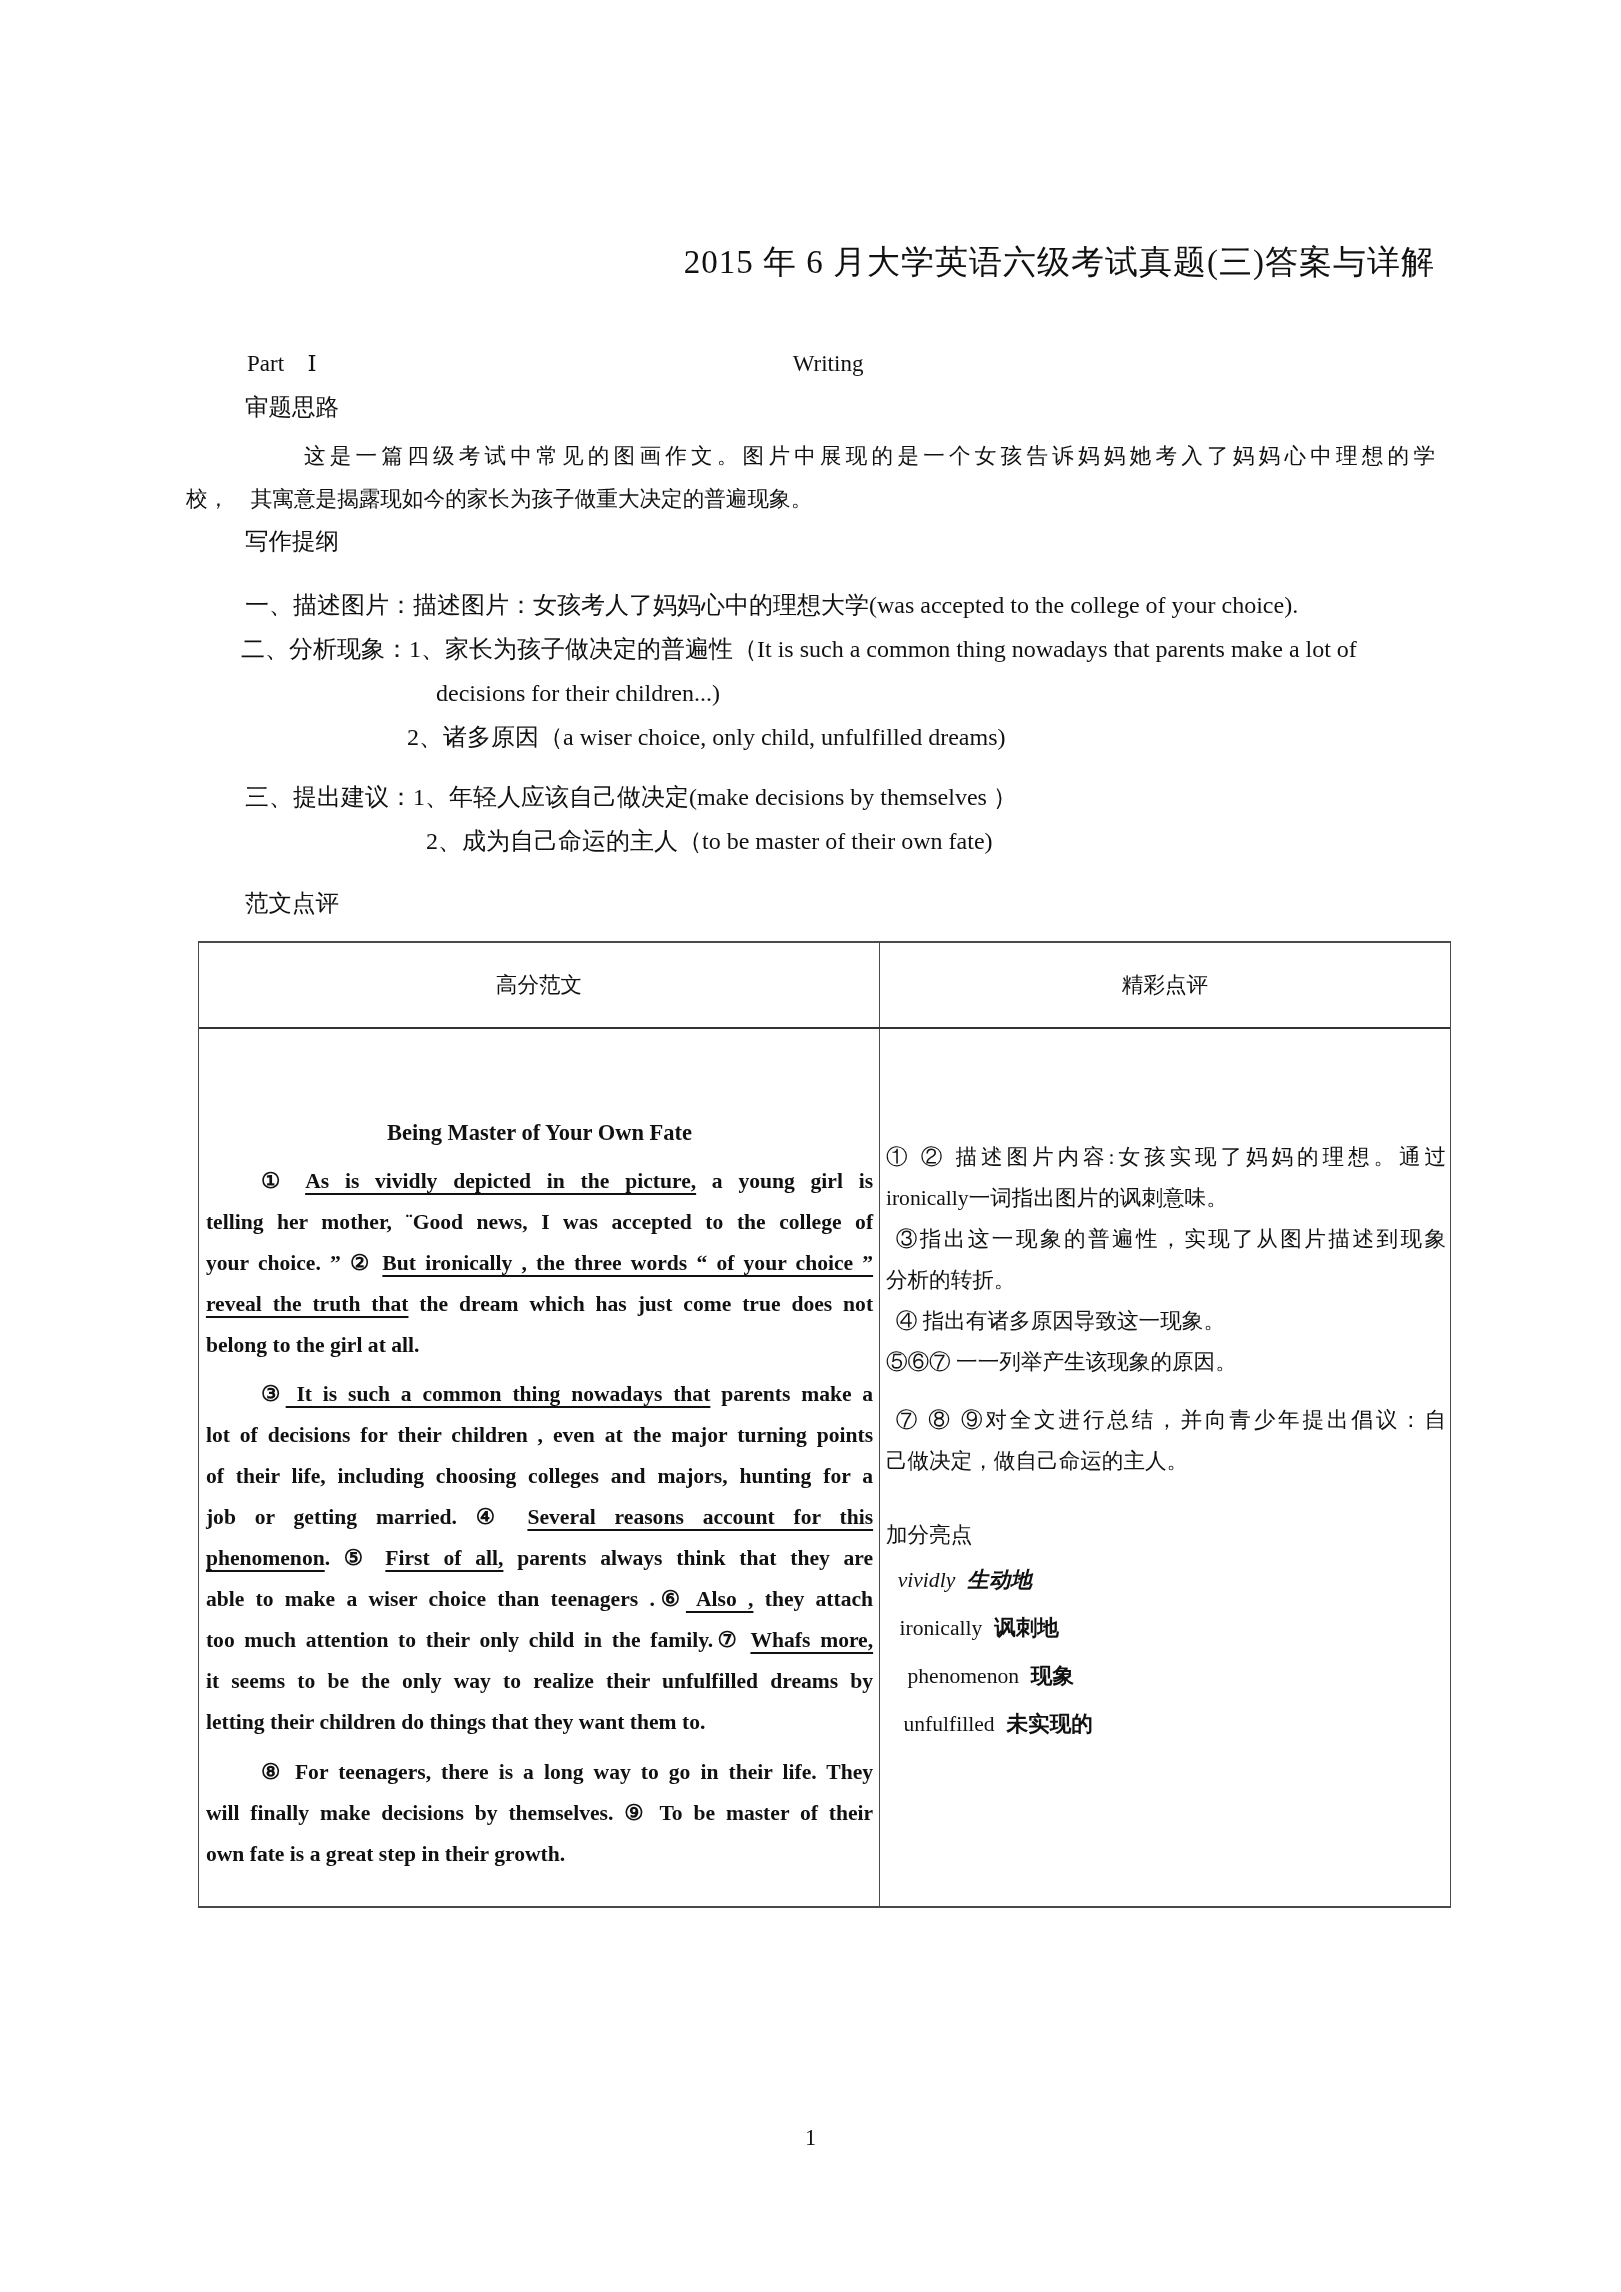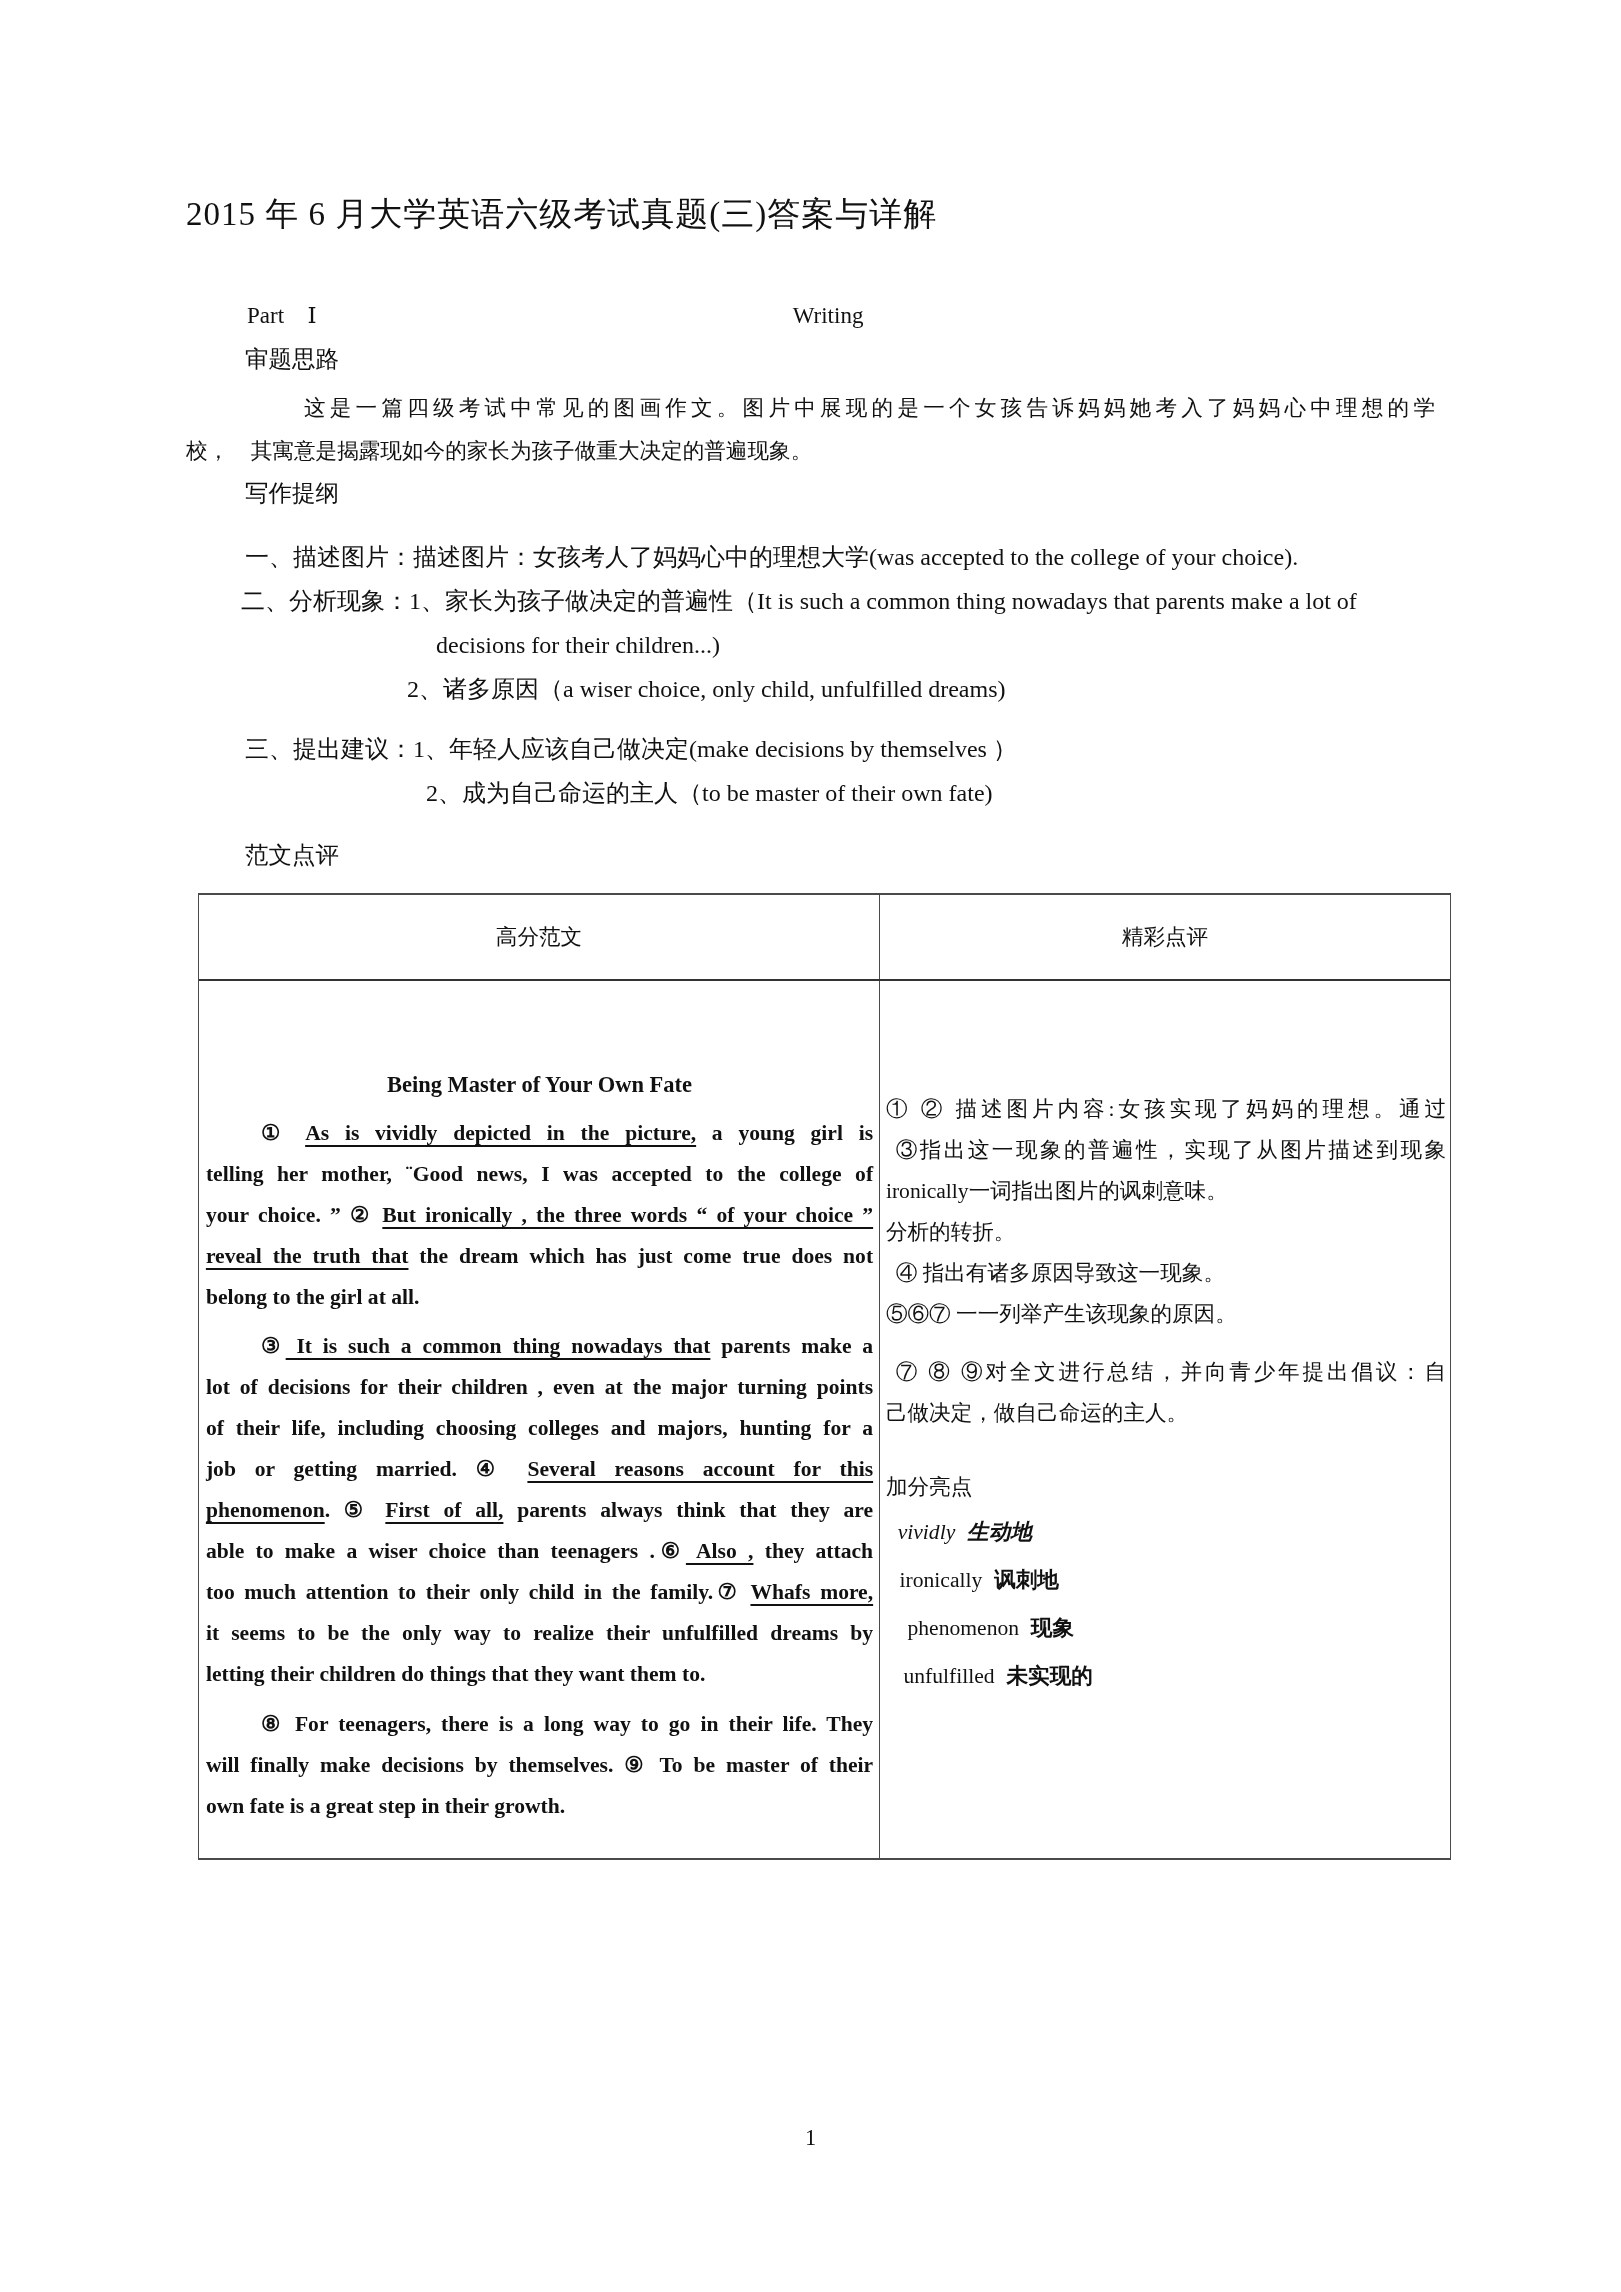--- a/index.html
+++ b/index.html
@@ -8,25 +8,26 @@
     position: relative;
     width: 1621px;
     height: 2293px;
     background: #ffffff;
     color: #111111;
     font-family: "Liberation Serif", "DejaVu Serif", serif;
     overflow: hidden;
     padding: 191px 186px 0 186px;
   }
   .doc-title {
-    text-align: left;
+    text-align: right;
     font-size: 33px;
     line-height: 47px;
     letter-spacing: 1px;
     font-weight: normal;
+    margin-top: 48px;
   }
   .part-row {
     position: relative;
     margin-top: 57px;
     height: 41px;
     font-size: 23px;
     line-height: 41px;
   }
   .part-label { display: inline-block; margin-left: 61px; word-spacing: 17.6px; }
   .part-title {
@@ -190,22 +191,22 @@
             <div class="essay-line"><span>too much attention to their only child in the family.⑦ </span><span class="u">Whafs more,</span></div>
             <div class="essay-line"><span>it seems to be the only way to realize their unfulfilled dreams by</span></div>
             <div class="essay-line last"><span>letting their children do things that they want them to.</span></div>
             <div class="essay-line indent para"><span>⑧ For teenagers, there is a long way to go in their life. They</span></div>
             <div class="essay-line"><span>will finally make decisions by themselves. ⑨ To be master of their</span></div>
             <div class="essay-line last"><span>own fate is a great step in their growth.</span></div>
           </div>
       </div>
       <div class="cell-r">
         <div class="cm-line fill">① ② 描述图片内容:女孩实现了妈妈的理想。通过</div>
+        <div class="cm-line">ironically一词指出图片的讽刺意味。</div>
         <div class="cm-line fill ci">③指出这一现象的普遍性，实现了从图片描述到现象</div>
-        <div class="cm-line">ironically一词指出图片的讽刺意味。</div>
         <div class="cm-line">分析的转折。</div>
         <div class="cm-line ci">④ 指出有诸多原因导致这一现象。</div>
         <div class="cm-line">⑤⑥⑦ 一一列举产生该现象的原因。</div>
         <div class="cm-line fill ci gap">⑦ ⑧ ⑨对全文进行总结，并向青少年提出倡议：自</div>
         <div class="cm-line">己做决定，做自己命运的主人。</div>
         <div class="bonus-heading">加分亮点</div>
         <div class="vocab-line v1"><span class="en">vividly</span><span class="zh">生动地</span></div>
         <div class="vocab-line v2"><span class="en">ironically</span><span class="zh">讽刺地</span></div>
         <div class="vocab-line v4"><span class="en">phenomenon</span><span class="zh">现象</span></div>
         <div class="vocab-line v5"><span class="en">unfulfilled</span><span class="zh">未实现的</span></div>

